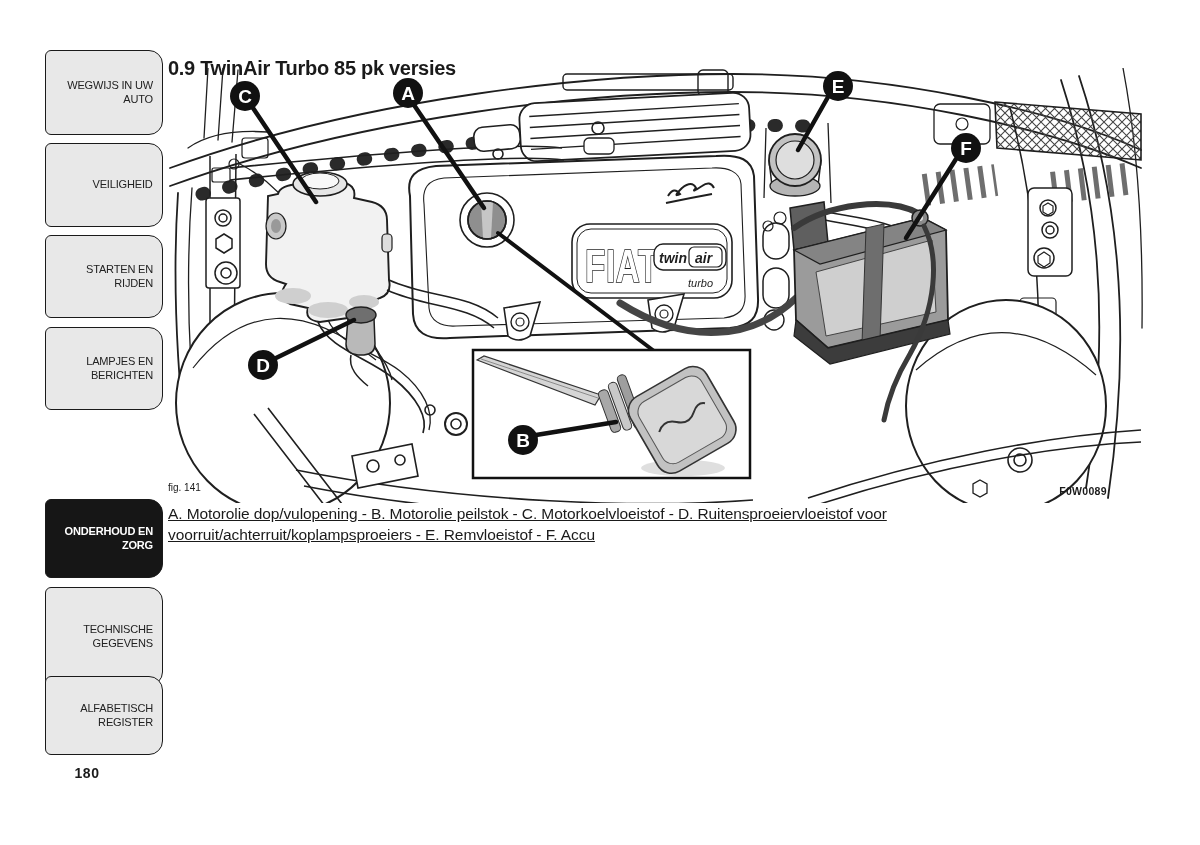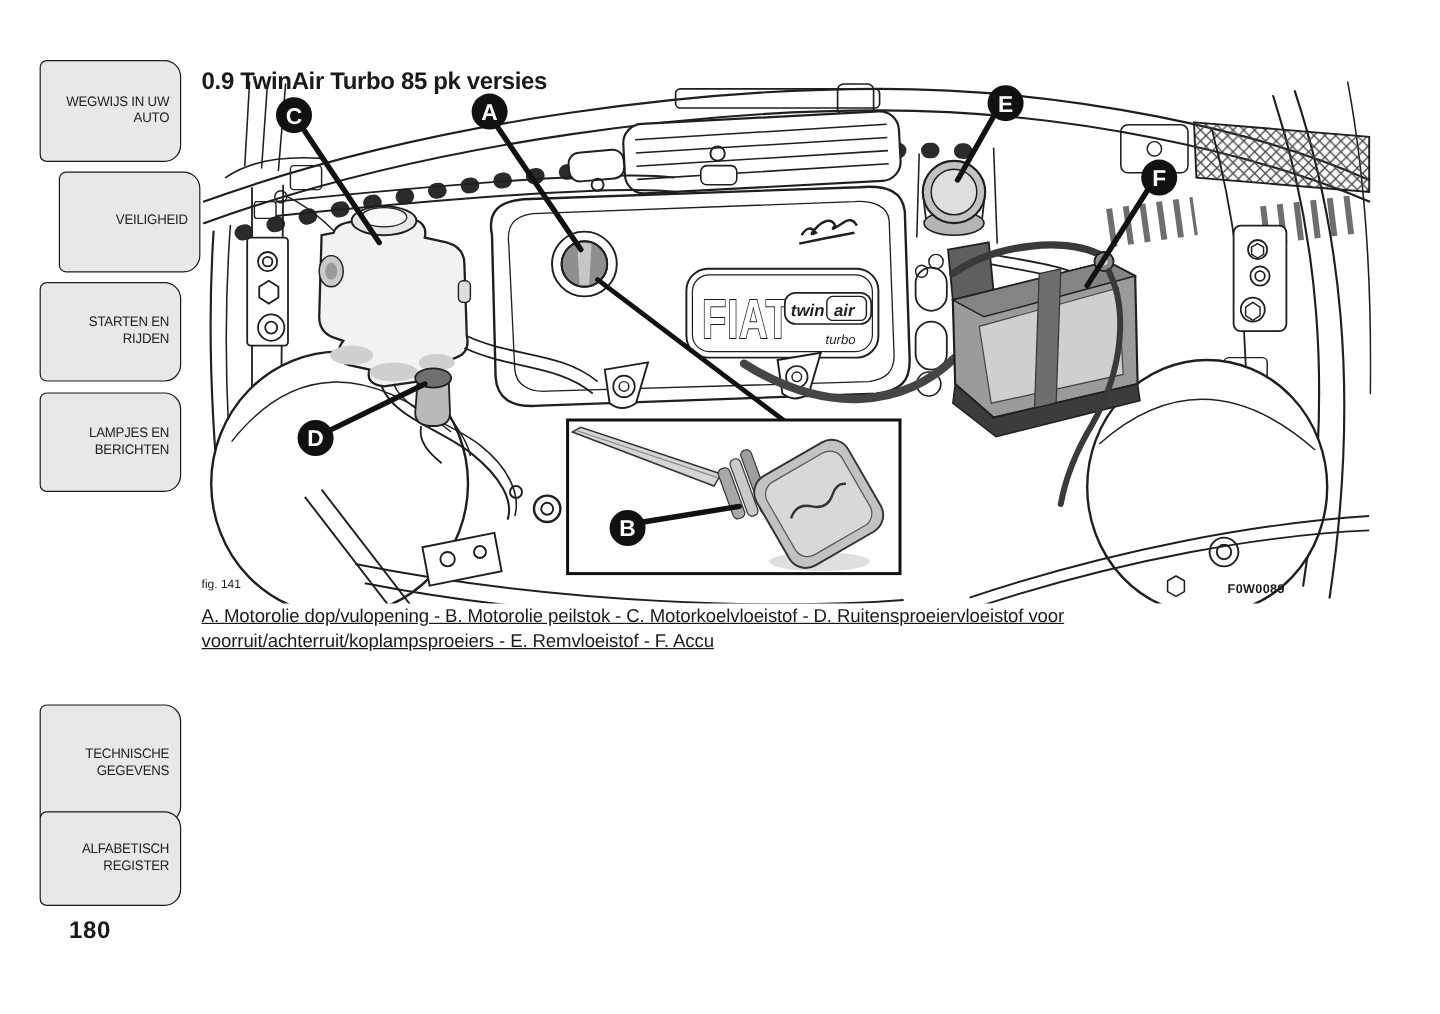--- a/index.html
+++ b/index.html
@@ -1,70 +1,73 @@
 <!DOCTYPE html>
 <html><head>
 <meta charset="utf-8">
 <style>
   html,body{margin:0;padding:0;}
   body{
     width:1200px;height:845px;position:relative;background:#fff;
     font-family:"Liberation Sans",sans-serif;color:#1a1a1a;overflow:hidden;
   }
   
-  .sidebar{position:absolute;left:0;top:0;width:168px;height:845px;}
+  .sidebar{position:absolute;left:12px;top:0;width:168px;height:845px;}
   .tab{
     position:absolute;left:33px;width:118px;
     background:#e8e8e8;border:1.6px solid #1a1a1a;
     border-radius:6px 14px 14px 6px;
     display:flex;align-items:center;justify-content:flex-end;
     box-sizing:border-box;padding-right:9px;
   }
   .tab span{
     font-size:11.5px;line-height:13.5px;letter-spacing:-0.2px;
     text-align:right;color:#222;transform:scaleX(0.96);transform-origin:right center;
   }
   .tab.active{background:#161616;}
   .tab.active span{color:#fff;font-weight:bold;}
   .pagenum{
     position:absolute;left:40px;top:765px;width:70px;text-align:center;
-    font-size:20px;font-weight:bold;letter-spacing:0.5px;
+    font-size:14px;font-weight:bold;letter-spacing:0.5px;
   }
   
   .title{
     position:absolute;left:168px;top:44px;
     font-size:20px;font-weight:bold;letter-spacing:-0.3px;text-align:center;
   }
   .diagram{position:absolute;left:168px;top:68px;width:975px;height:435px;}
   .figlabel{position:absolute;left:168px;top:482px;font-size:10px;}
-  .figcode{position:absolute;left:1023px;top:485px;width:120px;text-align:left;
+  .figcode{position:absolute;left:1023px;top:485px;width:120px;text-align:center;
     font-size:10.5px;font-weight:bold;letter-spacing:0.3px;}
   .legend{
     position:absolute;left:168px;top:504px;width:862px;
     font-size:15.5px;line-height:20.5px;letter-spacing:-0.1px;margin:0;text-decoration:underline;
   }
   svg{display:block;}
 </style>
 </head>
 <body>
 
 <div class="page">
 
   <nav class="sidebar">
     <div class="tab" style="top:50px;height:85px;">
         <span>WEGWIJS IN UW AUTO</span>
       </div>
-    <div class="tab" style="top:143px;height:84px;margin-left:16px;">
+    <div class="tab" style="top:143px;height:84px;">
         <span>VEILIGHEID</span>
       </div>
     <div class="tab" style="top:235px;height:83px;padding-left:12px;">
         <span>STARTEN EN RIJDEN</span>
       </div>
     <div class="tab" style="top:327px;height:83px;padding-left:20px;">
         <span>LAMPJES EN BERICHTEN</span>
+      </div>
+    <div class="tab active" style="top:499px;height:79px;">
+        <span>ONDERHOUD EN ZORG</span>
       </div>
     <div class="tab" style="top:587px;height:99px;">
         <span>TECHNISCHE GEGEVENS</span>
       </div>
     <div class="tab" style="top:676px;height:79px;">
         <span>ALFABETISCH REGISTER</span>
       </div>
     <div class="pagenum">180</div>
   </nav>
 

